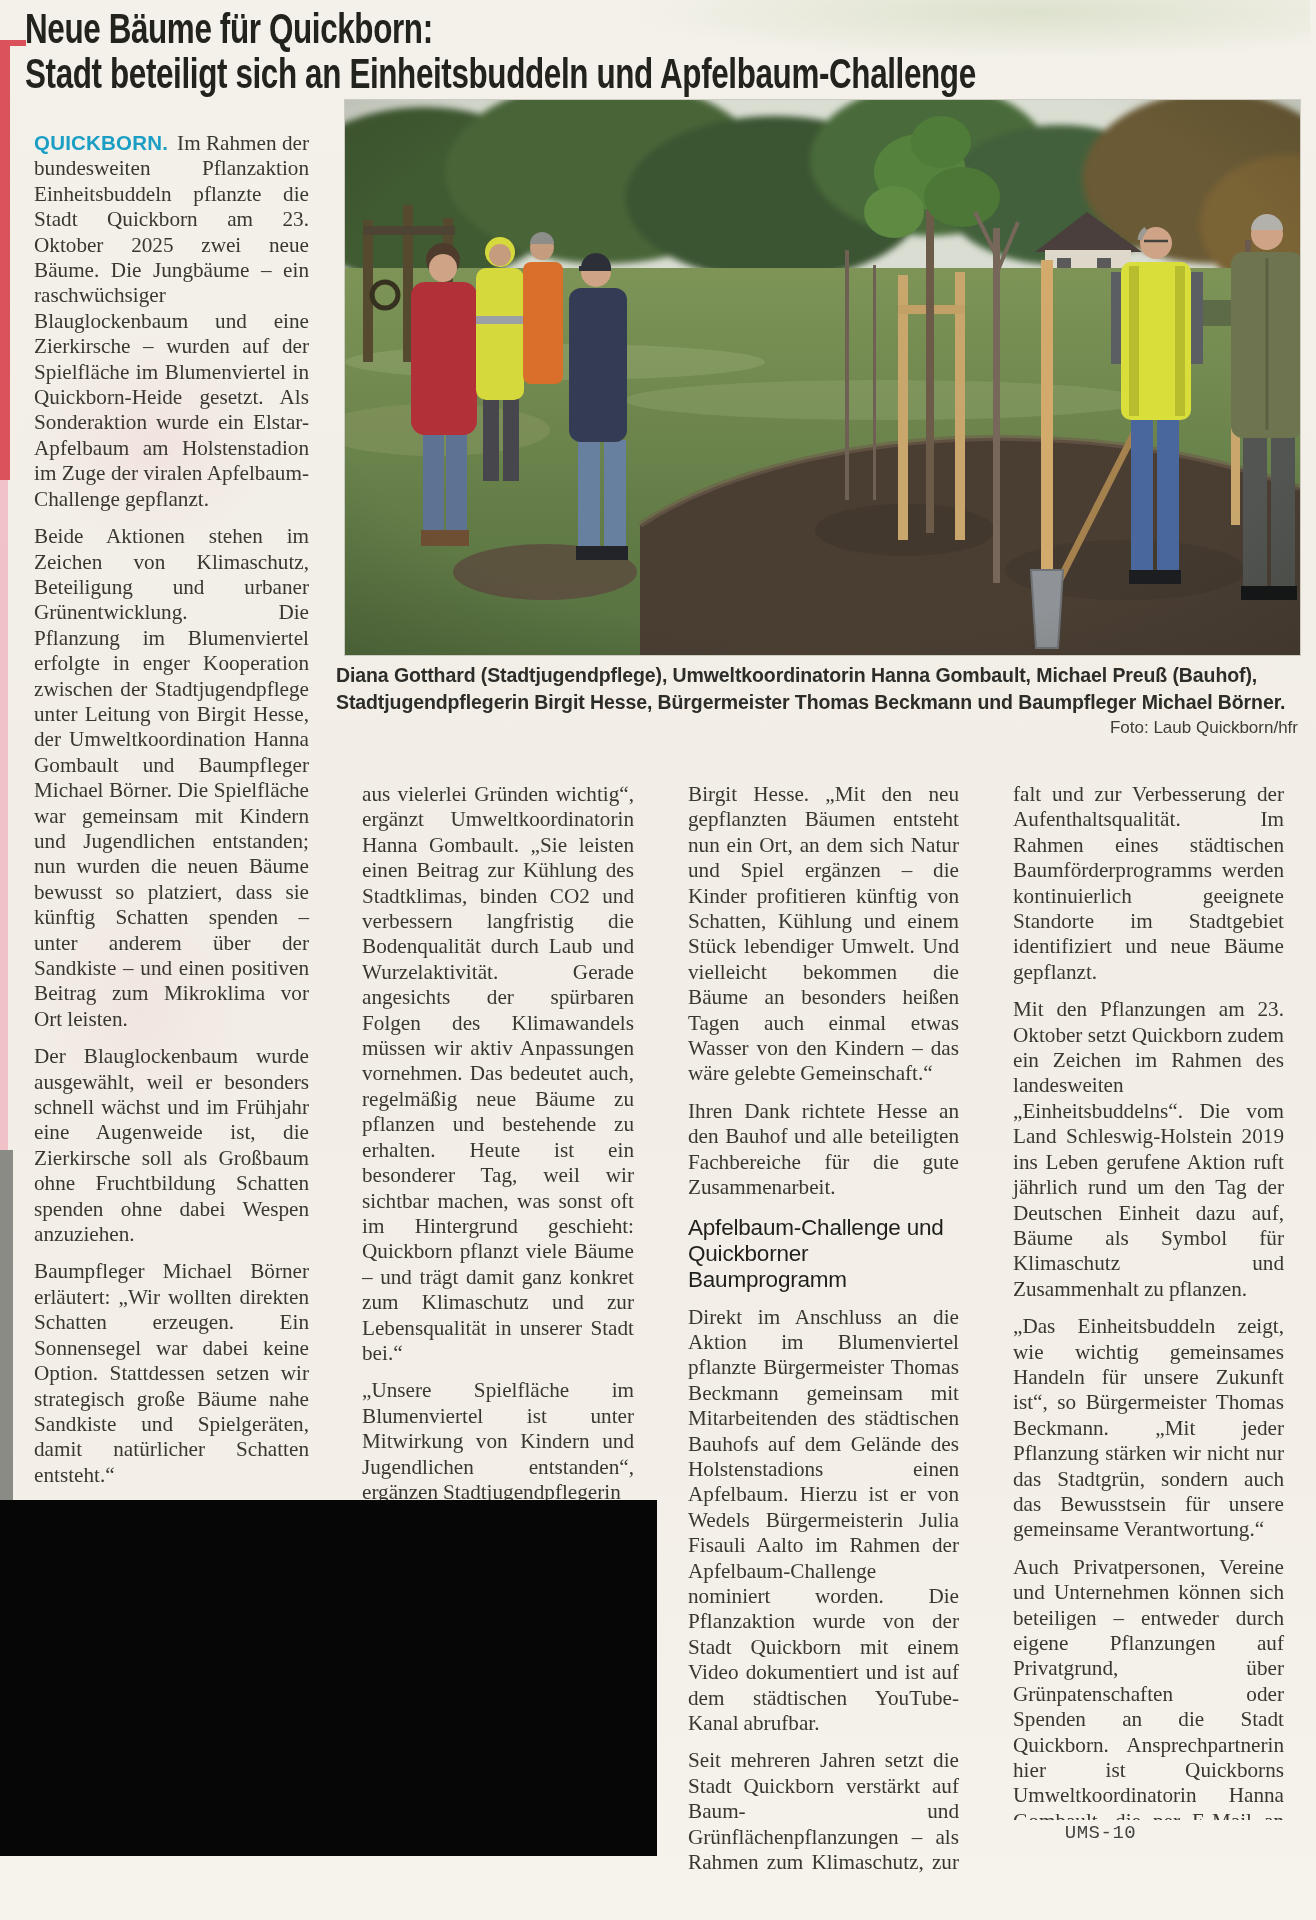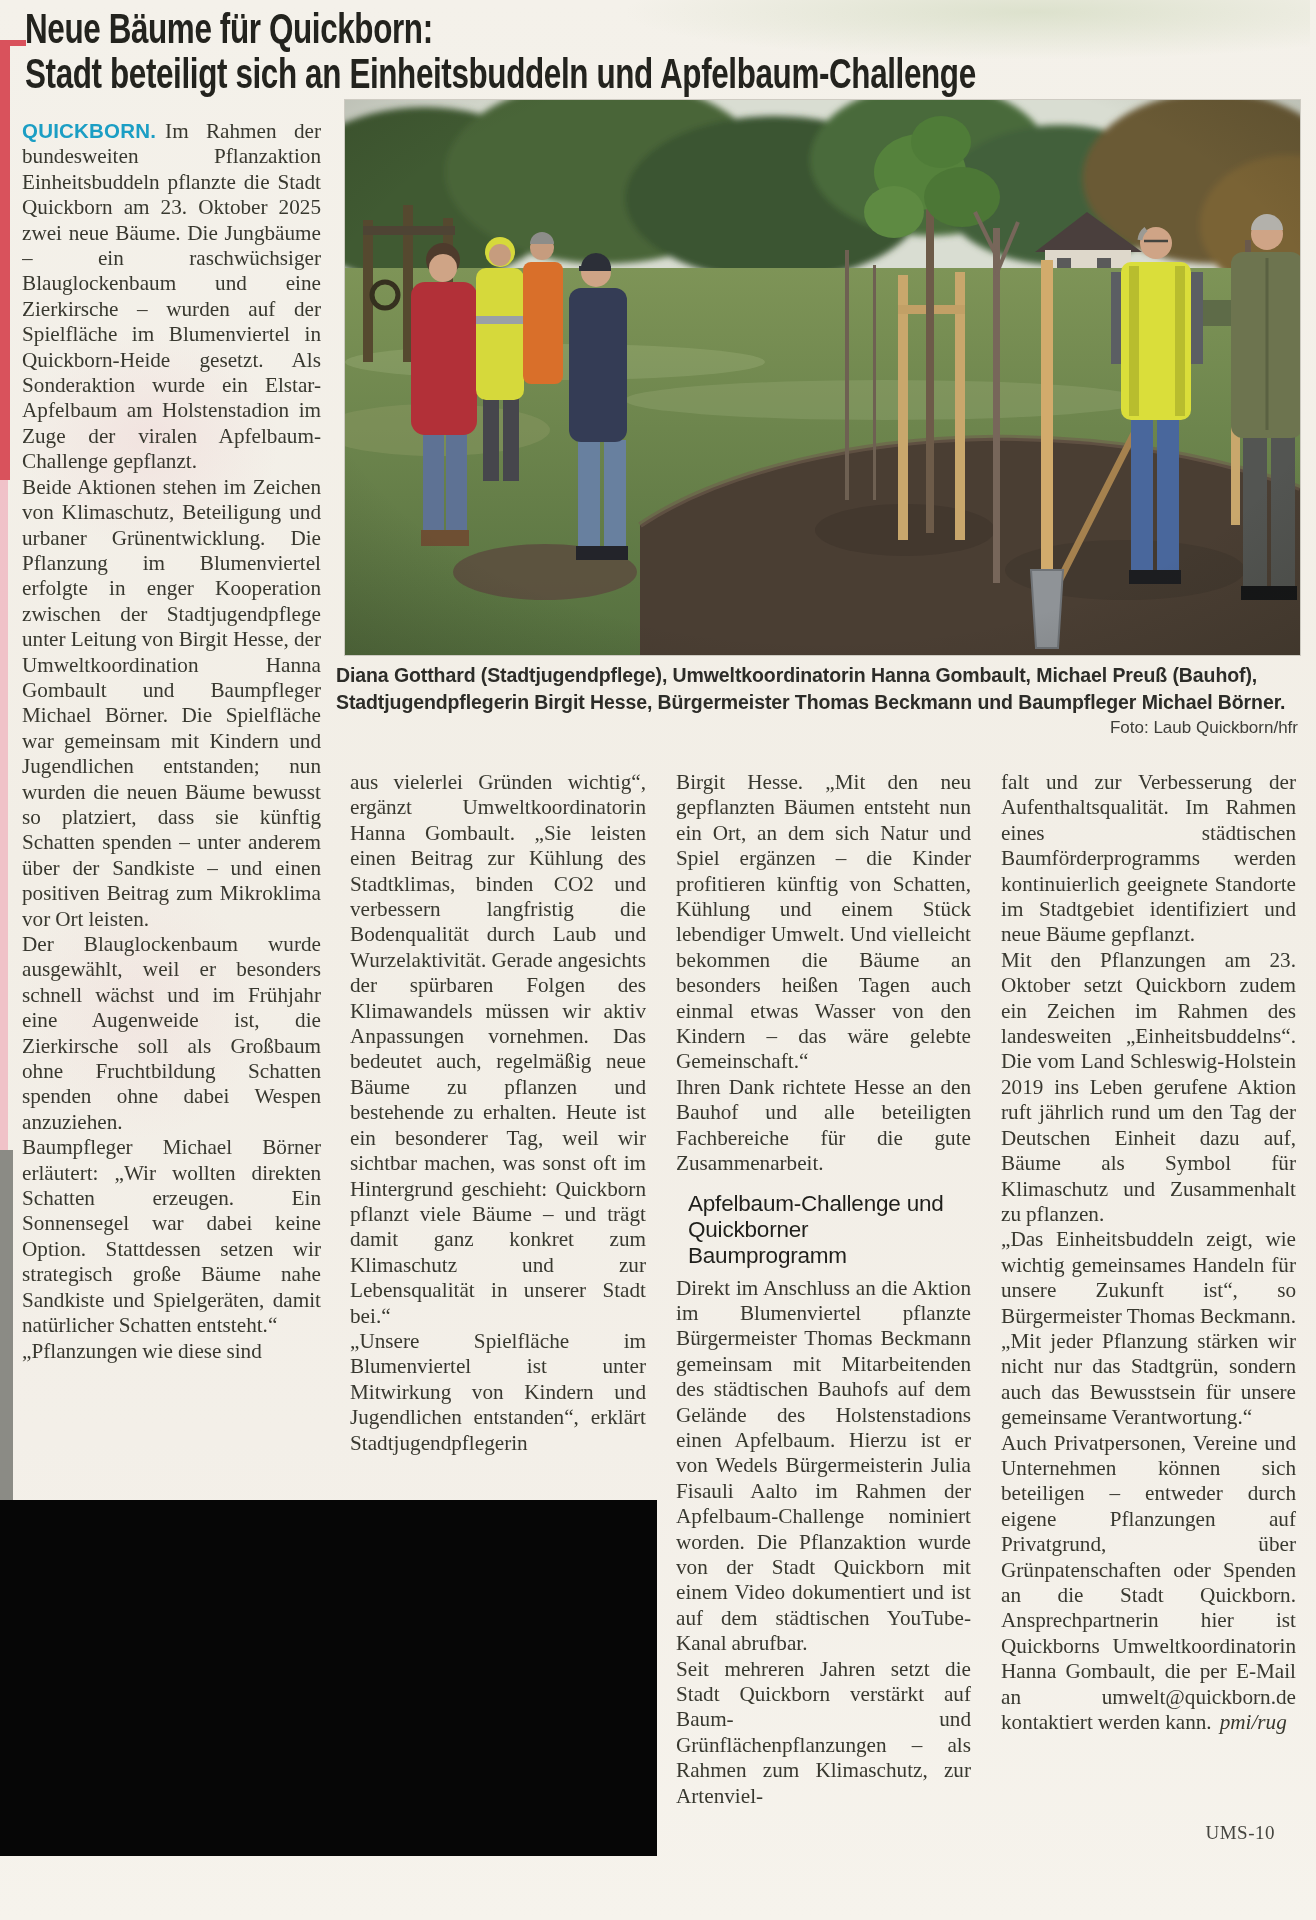--- a/index.html
+++ b/index.html
@@ -25,33 +25,33 @@
          box-shadow:0 0 0 1px rgba(90,90,80,.25);}
   .photo svg{display:block;}
   
   .caption{position:absolute;left:336px;top:662px;width:953px;
            font-family:"Liberation Sans",sans-serif;font-weight:700;font-size:19.5px;line-height:26.5px;
            color:#2c2c28;letter-spacing:-.1px;}
   .credit{position:absolute;left:345px;top:718px;width:953px;text-align:right;
           font-family:"Liberation Sans",sans-serif;font-size:17px;color:#3e3e39;}
   
   .col{position:absolute;text-align:justify;font-size:21.2px;line-height:25.4px;}
-  .col p{margin:0;text-align:justify;hyphens:auto;-webkit-hyphens:auto;word-spacing:-.3px;}
+  .col p{margin:12px;text-align:justify;hyphens:auto;-webkit-hyphens:auto;word-spacing:-.3px;}
   .col1{left:22px;width:299px;top:118px;height:1380px;overflow:hidden;}
   .col2{left:350px;width:296px;top:770px;height:730px;overflow:hidden;}
   .col3{left:676px;width:295px;top:770px;height:1110px;overflow:hidden;}
   .col4{left:1001px;width:295px;top:770px;height:1050px;overflow:hidden;}
   .dateline{font-family:"Liberation Sans",sans-serif;font-weight:700;font-size:20.5px;color:#1b9ec4;margin-right:9px;letter-spacing:.2px;}
   .subhead{font-family:"Liberation Sans",sans-serif;font-weight:400;font-size:22.5px;line-height:26px;
            color:#1f1f1b;margin:14px 0 7px 12px;text-align:left;letter-spacing:-.2px;}
   .sig{font-style:italic;margin-left:8px;}
   
   .black-box{position:absolute;left:0;top:1500px;width:657px;height:356px;background:#060606;}
-  .footer{position:absolute;left:980px;top:1822px;width:295px;text-align:right;
-          font-family:Liberation Serif, serif;font-size:19px;color:#45453f;letter-spacing:.5px;}
+  .footer{position:absolute;left:953px;top:1822px;width:295px;text-align:center;
+          font-family:Liberation Mono, monospace;font-size:19px;color:#45453f;letter-spacing:.5px;}
 </style>
 </head>
 <body>
 
 <div class="page">
 
   <div class="smudge smudge-top"></div>
   <div class="smudge smudge-col1a"></div>
   <div class="smudge smudge-col1b"></div>
   <div class="edge-red"></div>
@@ -222,21 +222,21 @@
   <section class="col col1">
     <p><span class="dateline">QUICKBORN.</span><span>Im Rahmen der bundesweiten Pflanzaktion Einheitsbuddeln pflanzte die Stadt Quickborn am 23. Oktober 2025 zwei neue Bäume. Die Jungbäume – ein raschwüchsiger Blauglockenbaum und eine Zierkirsche – wurden auf der Spielfläche im Blumenviertel in Quickborn-Heide gesetzt. Als Sonderaktion wurde ein Elstar-Apfelbaum am Holstenstadion im Zuge der viralen Apfelbaum-Challenge gepflanzt.</span></p>
     <p>Beide Aktionen stehen im Zeichen von Klimaschutz, Beteiligung und urbaner Grünentwicklung. Die Pflanzung im Blumenviertel erfolgte in enger Kooperation zwischen der Stadtjugendpflege unter Leitung von Birgit Hesse, der Umweltkoordination Hanna Gombault und Baumpfleger Michael Börner. Die Spielfläche war gemeinsam mit Kindern und Jugendlichen entstanden; nun wurden die neuen Bäume bewusst so platziert, dass sie künftig Schatten spenden – unter anderem über der Sandkiste – und einen positiven Beitrag zum Mikroklima vor Ort leisten.</p>
     <p>Der Blauglockenbaum wurde ausgewählt, weil er besonders schnell wächst und im Frühjahr eine Augenweide ist, die Zierkirsche soll als Großbaum ohne Fruchtbildung Schatten spenden ohne dabei Wespen anzuziehen.</p>
     <p>Baumpfleger Michael Börner erläutert: „Wir wollten direkten Schatten erzeugen. Ein Sonnensegel war dabei keine Option. Stattdessen setzen wir strategisch große Bäume nahe Sandkiste und Spielgeräten, damit natürlicher Schatten entsteht.“</p>
     <p>„Pflanzungen wie diese sind</p>
   </section>
 
   <section class="col col2">
     <p>aus vielerlei Gründen wichtig“, ergänzt Umweltkoordinatorin Hanna Gombault. „Sie leisten einen Beitrag zur Kühlung des Stadtklimas, binden CO2 und verbessern langfristig die Bodenqualität durch Laub und Wurzelaktivität. Gerade angesichts der spürbaren Folgen des Klimawandels müssen wir aktiv Anpassungen vornehmen. Das bedeutet auch, regelmäßig neue Bäume zu pflanzen und bestehende zu erhalten. Heute ist ein besonderer Tag, weil wir sichtbar machen, was sonst oft im Hintergrund geschieht: Quickborn pflanzt viele Bäume – und trägt damit ganz konkret zum Klimaschutz und zur Lebensqualität in unserer Stadt bei.“</p>
-    <p>„Unsere Spielfläche im Blumenviertel ist unter Mitwirkung von Kindern und Jugendlichen entstanden“, erklärt Stadtjugendpflegerin</p>
+    <p>„Unsere Spielfläche im Blumenviertel ist unter Mitwirkung von Kindern und Jugendlichen entstanden“, ergänzen Stadtjugendpflegerin</p>
   </section>
 
   <section class="col col3">
     <p>Birgit Hesse. „Mit den neu gepflanzten Bäumen entsteht nun ein Ort, an dem sich Natur und Spiel ergänzen – die Kinder profitieren künftig von Schatten, Kühlung und einem Stück lebendiger Umwelt. Und vielleicht bekommen die Bäume an besonders heißen Tagen auch einmal etwas Wasser von den Kindern – das wäre gelebte Gemeinschaft.“</p>
     <p>Ihren Dank richtete Hesse an den Bauhof und alle beteiligten Fachbereiche für die gute Zusammenarbeit.</p>
     <h2 class="subhead">
       <div>Apfelbaum-Challenge und</div>
       <div>Quickborner</div>
       <div>Baumprogramm</div>
     </h2>

